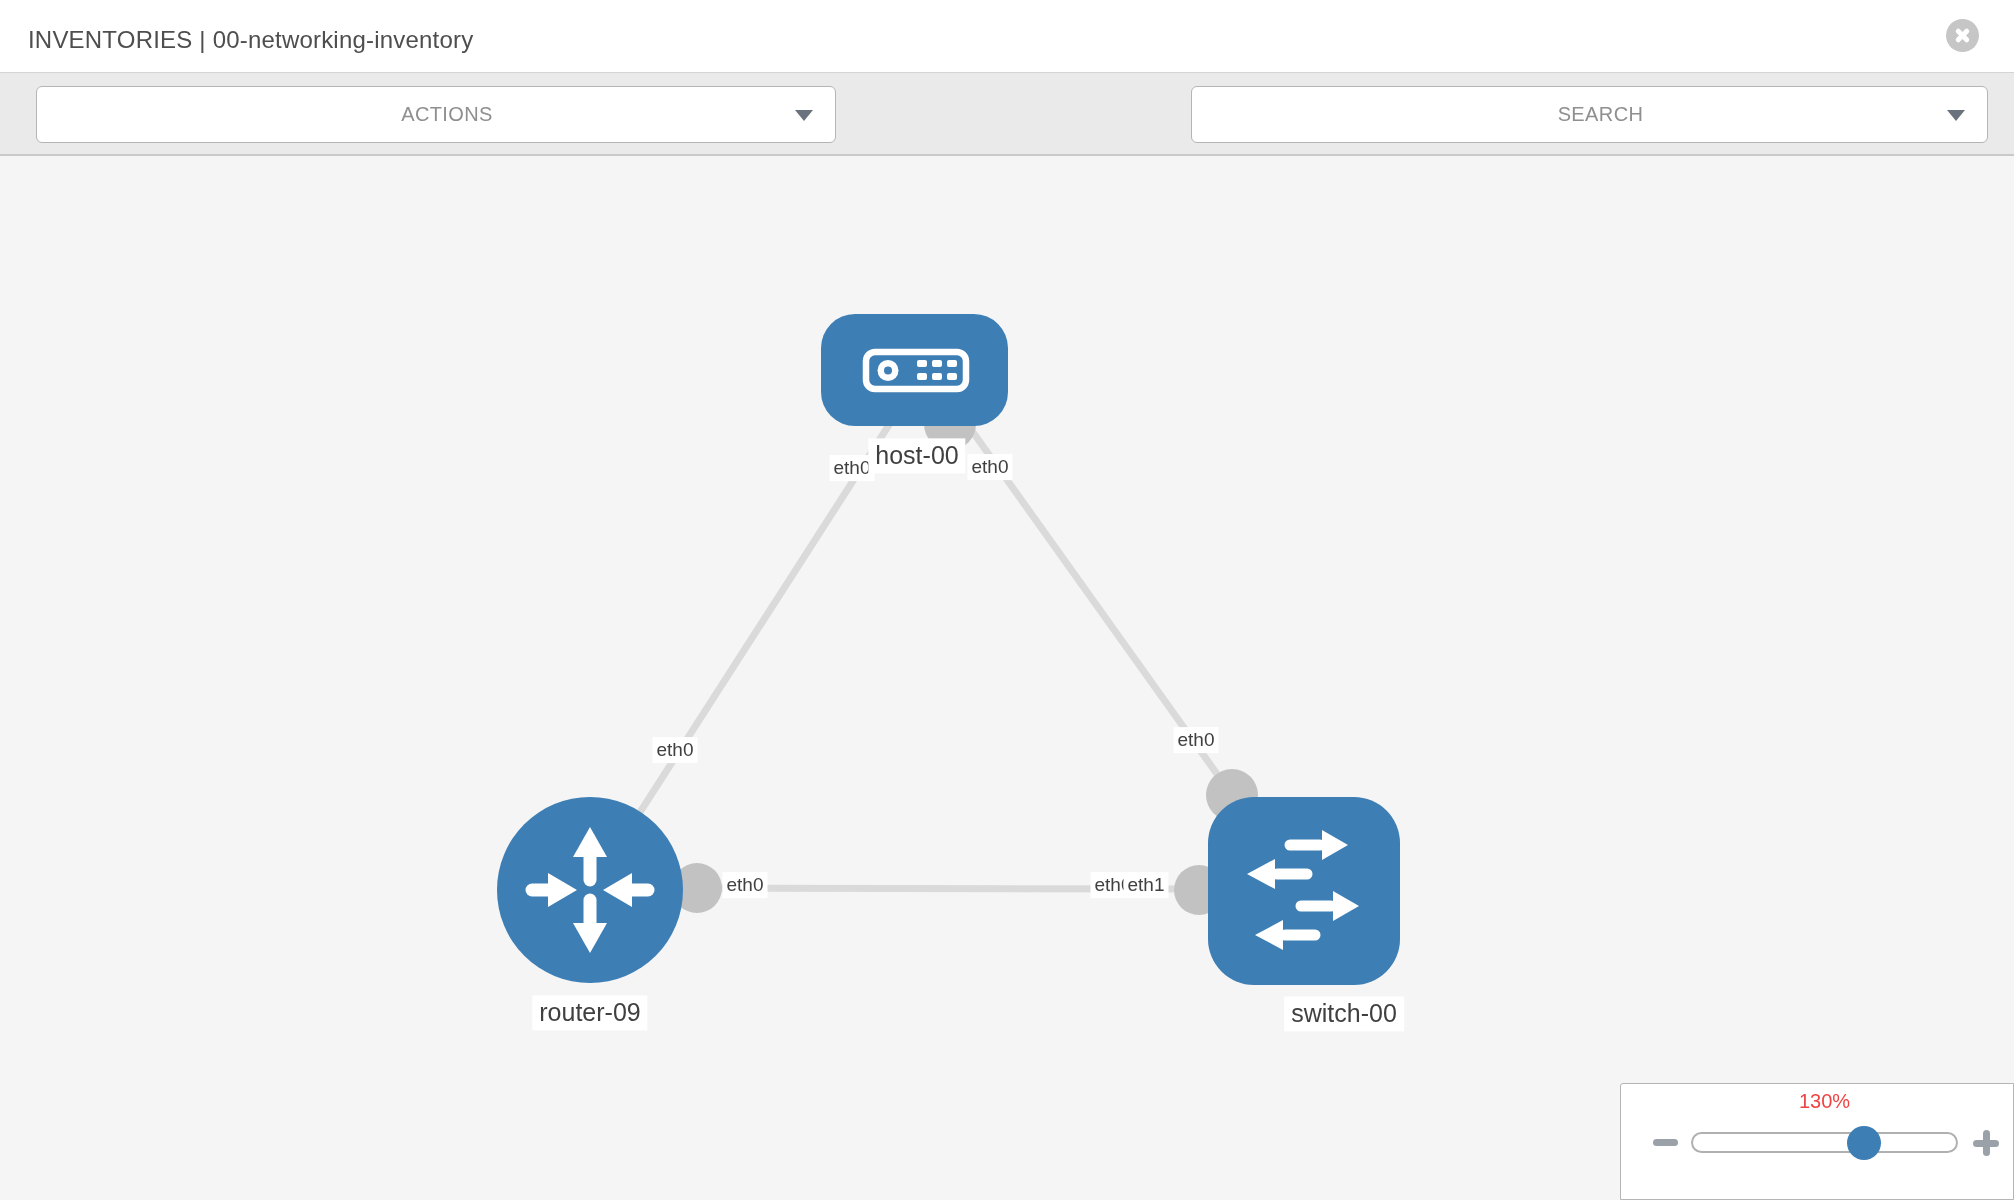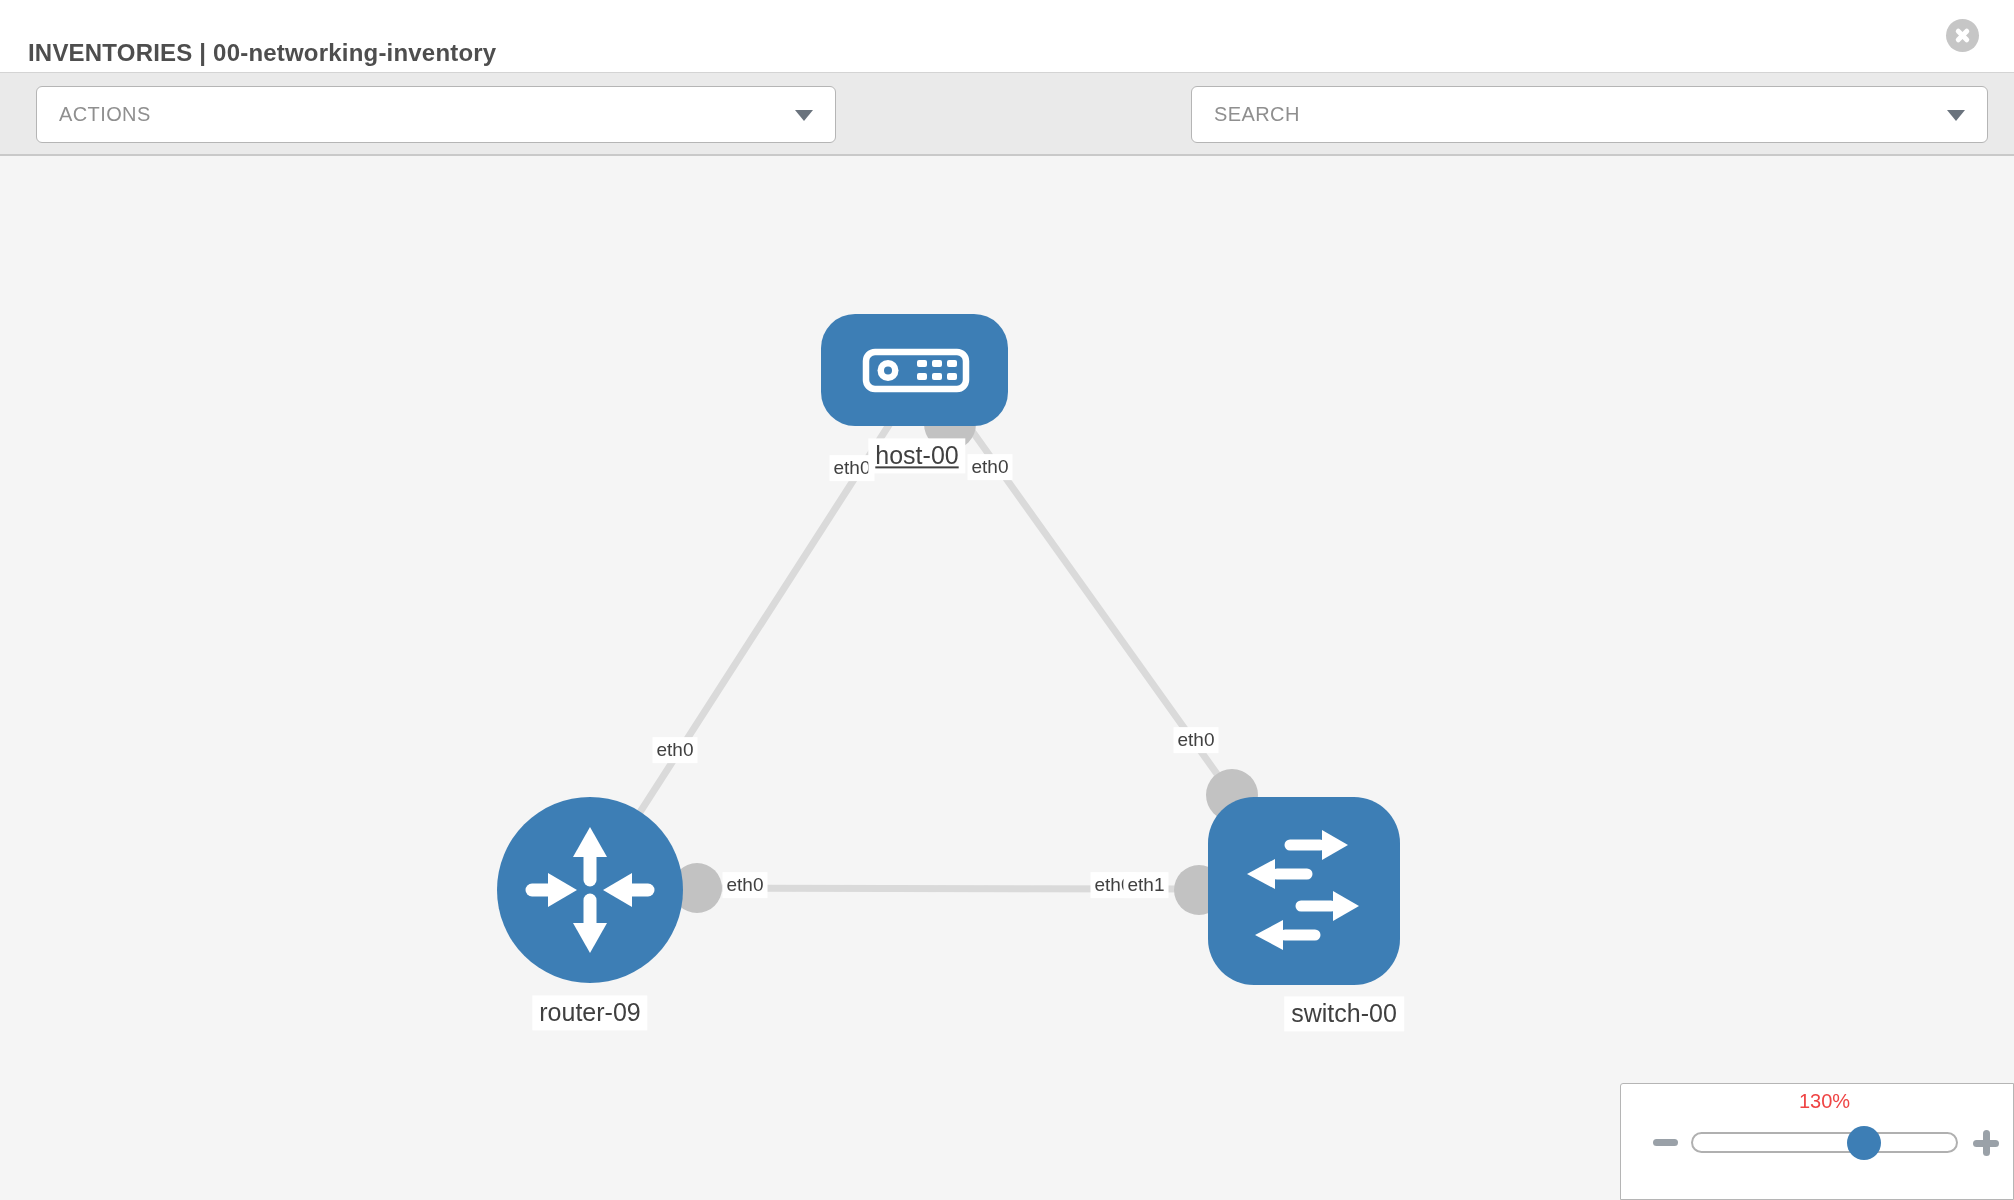--- a/index.html
+++ b/index.html
@@ -5,41 +5,41 @@
   html,body{margin:0;padding:0;}
   body{
     width:2014px;height:1200px;overflow:hidden;position:relative;
     font-family:"Liberation Sans",sans-serif;background:#ffffff;
   }
   
   .header{
     position:absolute;top:0;left:0;width:2014px;height:72px;background:#ffffff;
   }
   .page-title{
-    position:absolute;left:28px;top:13px;height:80px;display:flex;align-items:center;
-    font-size:24px;font-weight:bold;color:#4e4e4e;letter-spacing:.2px;
+    position:absolute;left:28px;top:0;height:80px;display:flex;align-items:center;
+    font-size:24px;font-weight:normal;color:#4e4e4e;letter-spacing:.2px;
   }
   .close-btn{
     position:absolute;left:1946px;top:19px;width:33px;height:33px;border-radius:50%;
     background:#c6c6c6;cursor:pointer;
   }
   .close-btn .bar{
     position:absolute;left:8px;top:14px;width:17px;height:5px;border-radius:2.5px;background:#ffffff;
   }
   .close-btn .bar.b1{transform:rotate(45deg);}
   .close-btn .bar.b2{transform:rotate(-45deg);}
   
   .toolbar{
     position:absolute;top:72px;left:0;width:2014px;height:84px;background:#eaeaea;
     border-top:1px solid #d4d4d4;border-bottom:2px solid #c9c9c9;box-sizing:border-box;
   }
   .dropdown{
     position:absolute;top:13px;height:57px;background:#ffffff;border:1px solid #b5b5b5;
     border-radius:6px;box-sizing:border-box;display:flex;align-items:center;
-    padding-left:22px;font-size:20px;color:#8f8f8f;letter-spacing:.4px;cursor:pointer;
+    padding-left:22px;font-size:20px;color:#8f8f8f;letter-spacing:.4px;cursor:pointer;justify-content:center;
   }
   .dropdown.actions{left:36px;width:800px;}
   .dropdown.search{left:1183px;width:797px;margin-left:8px;}
   .chevron{
     position:absolute;right:22px;top:50%;margin-top:-5px;width:0;height:0;
     border-left:9px solid transparent;border-right:9px solid transparent;
     border-top:11px solid #6a737d;
   }
   .tool-icon{position:absolute;top:97px;width:34px;height:34px;cursor:pointer;}
   .tool-icon.wrench{left:1051px;}
@@ -174,21 +174,21 @@
   </svg>
 
   <div class="chip iface" style="left:852px;top:312px;">eth0</div>
   <div class="chip iface" style="left:990px;top:311px;">eth0</div>
   <div class="chip iface" style="left:675px;top:594px;">eth0</div>
   <div class="chip iface" style="left:1196px;top:584px;">eth0</div>
   <div class="chip iface" style="left:745px;top:729px;">eth0</div>
   <div class="chip iface" style="left:1113px;top:729px;">eth0</div>
   <div class="chip iface front" style="left:1146px;top:729px;">eth1</div>
 
-  <div class="chip node-label" style="left:917px;top:300px;text-decoration:underline;">host-00</div>
+  <div class="chip node-label" style="left:917px;top:300px;">host-00</div>
   <div class="chip node-label" style="left:590px;top:857px;">router-09</div>
   <div class="chip node-label" style="left:1304px;top:858px;margin-left:40px;">switch-00</div>
 
   <div class="zoom-panel">
     <div class="zoom-level">130%</div>
     <div class="zoom-minus"></div>
     <div class="zoom-track"></div>
     <div class="zoom-knob"></div>
     <div class="zoom-plus">
       <span class="h"></span>

